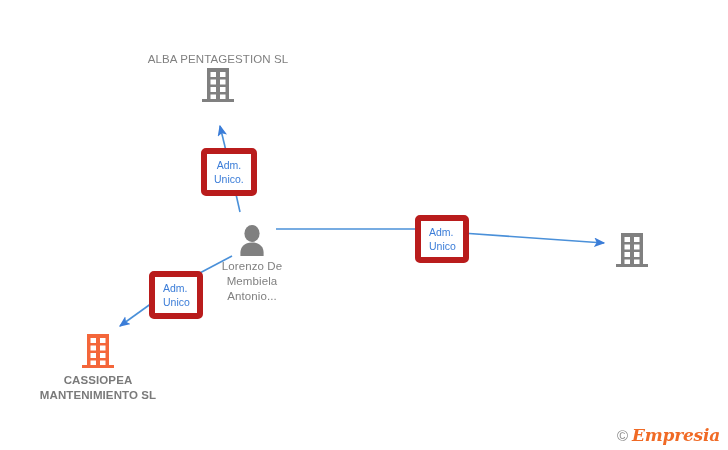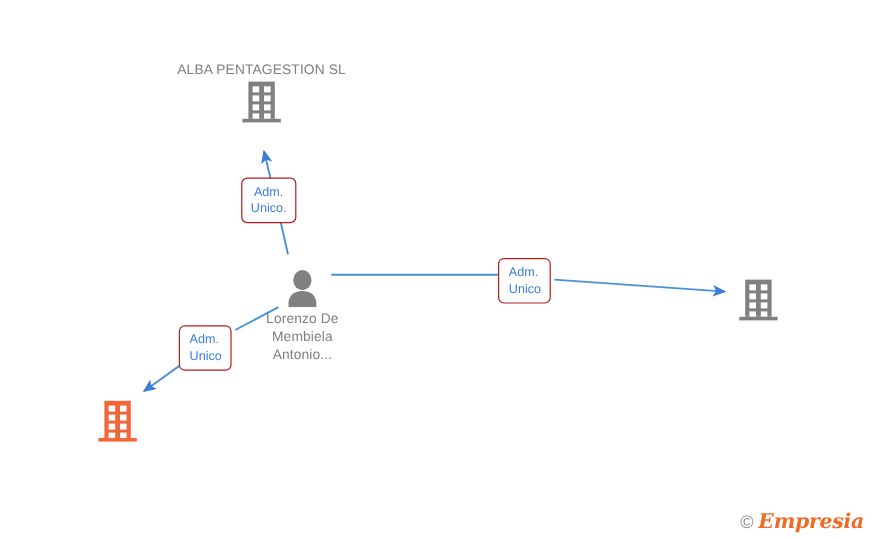--- a/index.html
+++ b/index.html
@@ -58,21 +58,21 @@
     margin-right: auto;
     margin-top: 3px;
   }
 
   
   .edge-label {
     position: absolute;
     z-index: 5;
     box-sizing: border-box;
     background: #ffffff;
-    border: 1px solid #b91c1c;
+    border: 6px solid #b91c1c;
     border-radius: 5px;
     color: #3b7dd8;
     font-size: 10.5px;
     line-height: 14px;
     padding: 4px 7px 4px 8px;
     white-space: nowrap;
   }
   .edge-label span { display: block; }
   .edge-label.center { text-align: center; padding-left: 7px; }
 
@@ -183,20 +183,21 @@
         <rect x="19" y="5" width="5.5" height="5" fill="#ffffff"></rect>
         <rect x="9.5" y="12.5" width="5.5" height="5" fill="#ffffff"></rect>
         <rect x="19" y="12.5" width="5.5" height="5" fill="#ffffff"></rect>
         <rect x="9.5" y="20" width="5.5" height="5" fill="#ffffff"></rect>
         <rect x="19" y="20" width="5.5" height="5" fill="#ffffff"></rect>
         <rect x="9.5" y="27.5" width="5.5" height="4.5" fill="#ffffff"></rect>
         <rect x="19" y="27.5" width="5.5" height="4.5" fill="#ffffff"></rect>
         <rect x="1" y="32" width="32" height="3" fill="#f4663a"></rect>
       </svg>
     </span>
+    <span class="node-label focus">CASSIOPEA MANTENIMIENTO SL</span>
   </div>
 
   <div class="edge-label center" style="left:201px; top:148px;">
     <span>Adm.</span>
     <span>Unico.</span>
   </div>
 
   <div class="edge-label" style="left:415px; top:215px;">
     <span>Adm.</span>
     <span>Unico</span>

